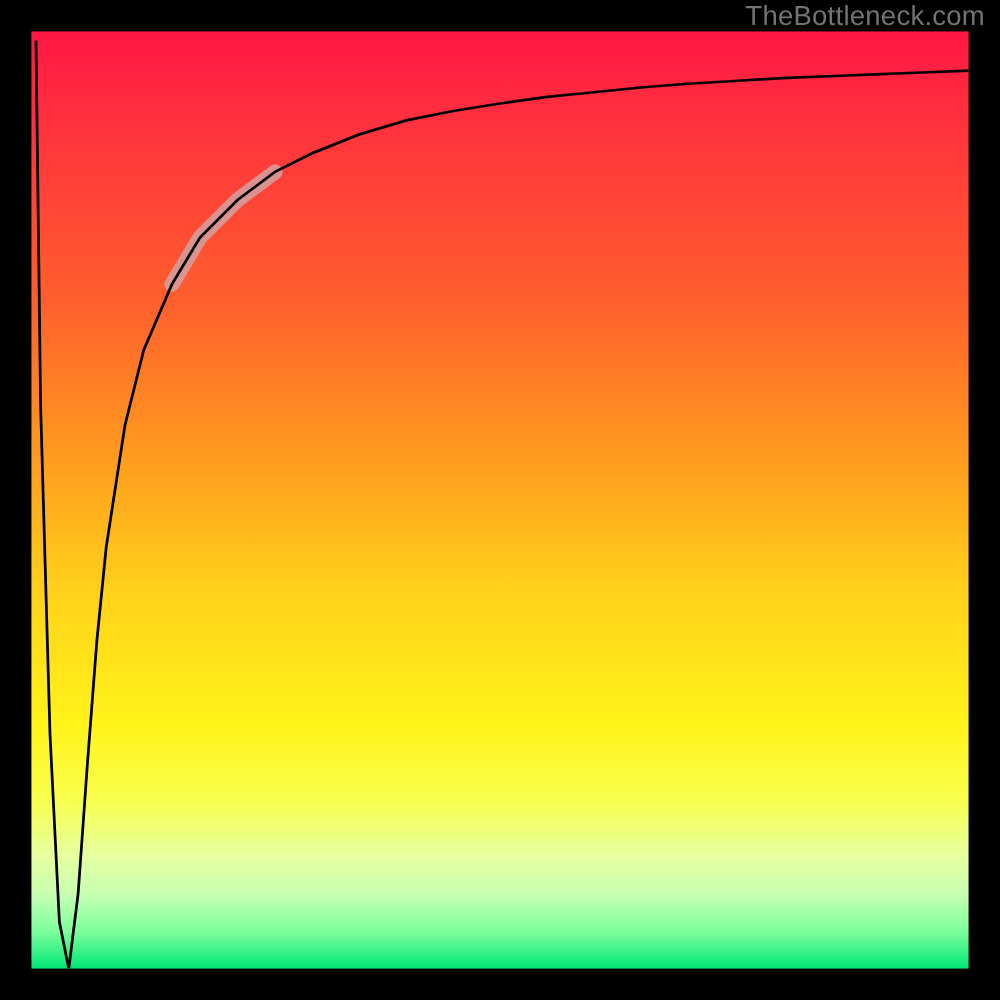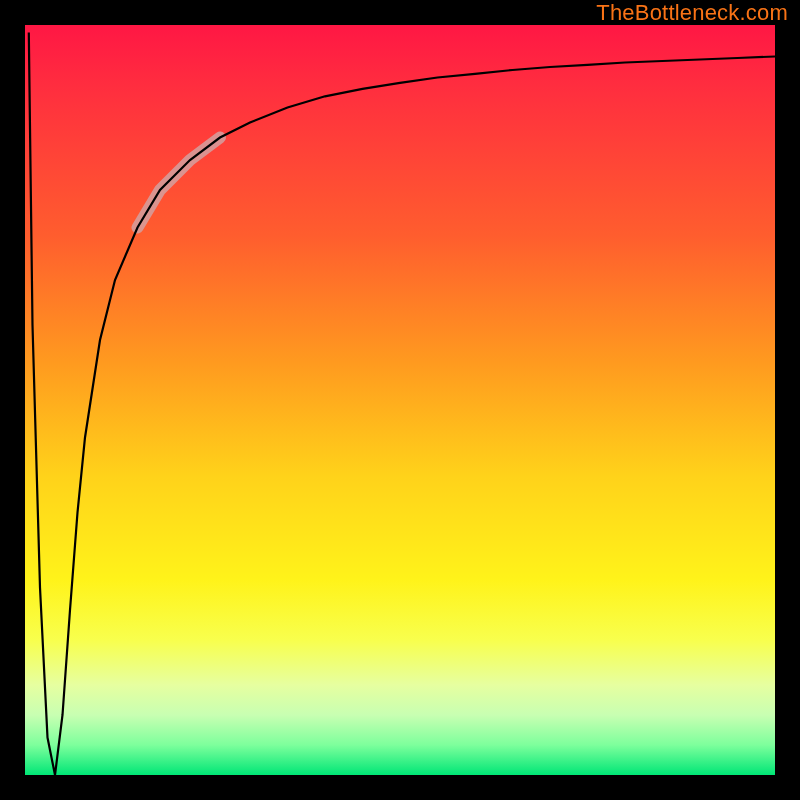--- a/index.html
+++ b/index.html
@@ -14,21 +14,21 @@
   .frame {
     position: relative;
     width: 800px;
     height: 800px;
     background: #000;
   }
   .watermark {
     position: absolute;
     top: 0;
     right: 12px;
-    color: #f97316;
+    color: #737373;
     font-size: 22px;
     font-weight: 400;
     letter-spacing: 0.2px;
     z-index: 4;
   }
   .plot-area {
     position: absolute;
     left: 25px;
     top: 25px;
     width: 750px;

